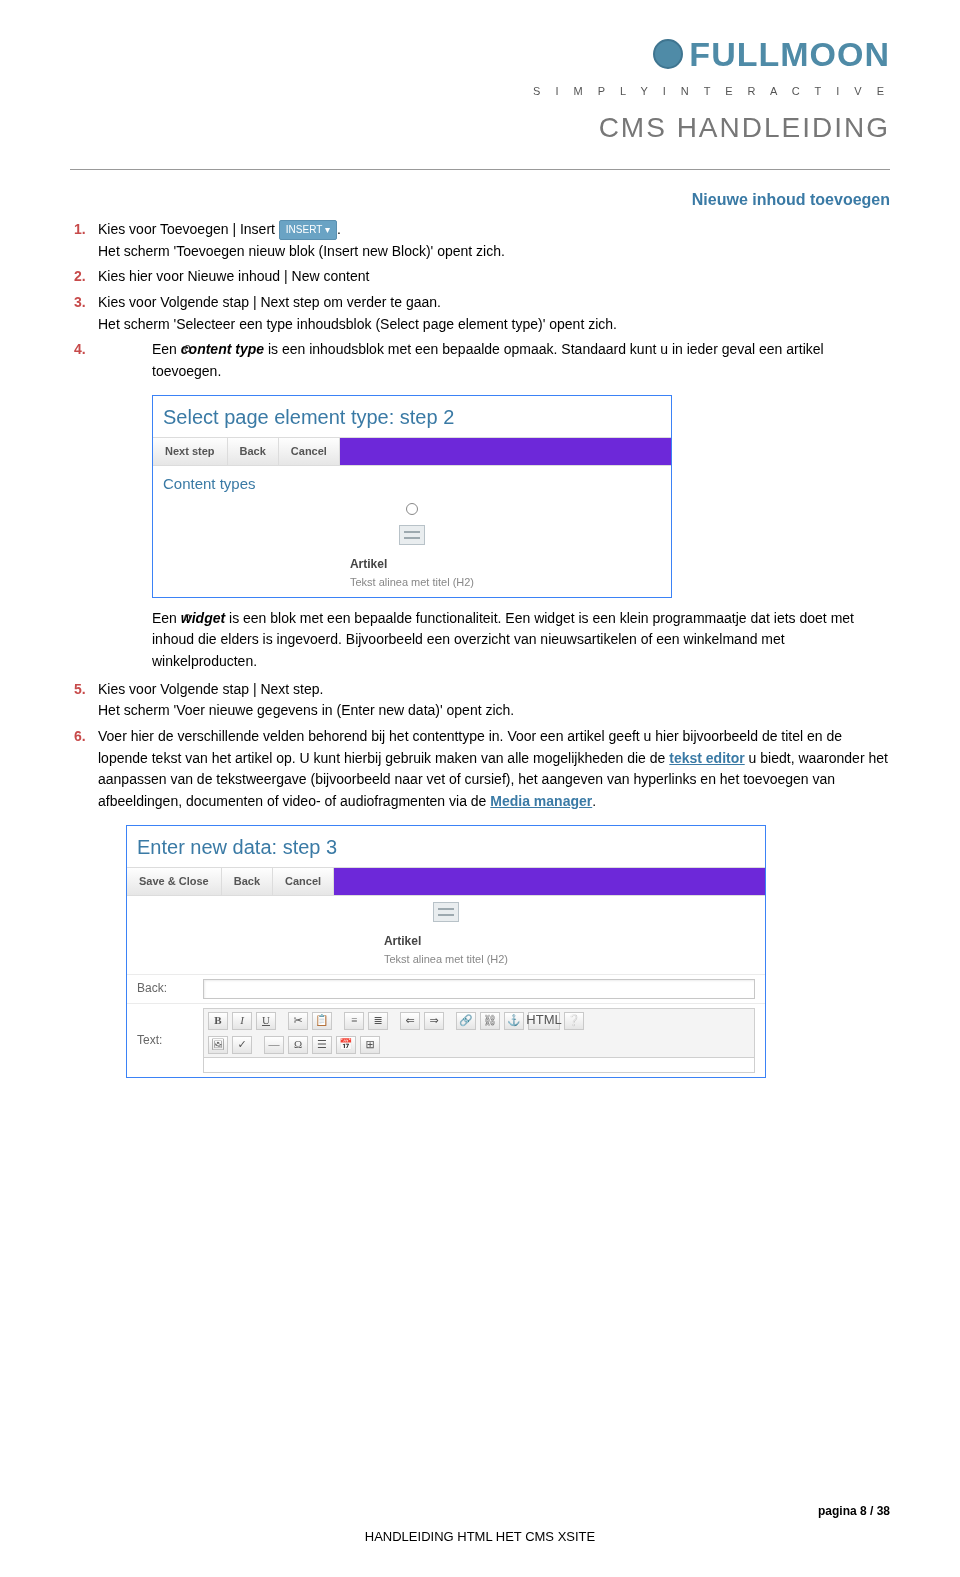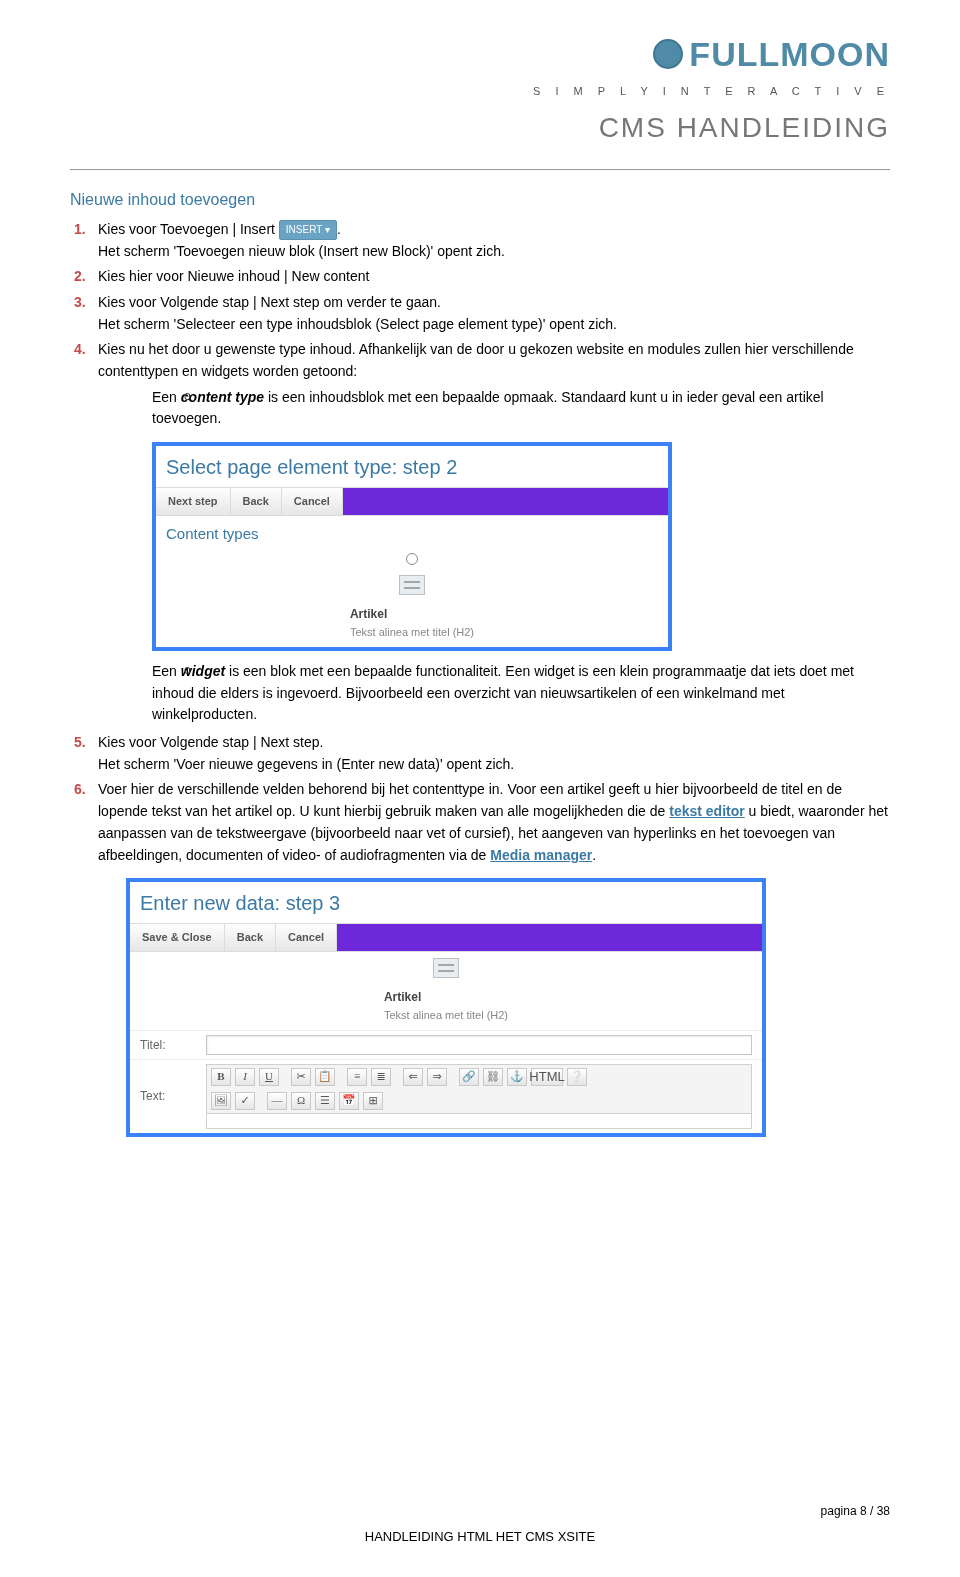--- a/index.html
+++ b/index.html
@@ -51,22 +51,23 @@
     color: #777;
     letter-spacing: 2px;
     border-bottom: 1px solid #999;
     padding-bottom: 20px;
     margin-bottom: 18px;
   }
   
   h3.section {
     color: #3a7aa5;
     font-size: 16px;
-    font-weight: 400;
+    font-weight: 700;
     margin-bottom: 6px;
+    text-align: right;
   }
   ol.steps { list-style: none; padding-left: 0; }
   ol.steps > li { margin-bottom: 4px; padding-left: 28px; position: relative; }
   ol.steps > li > .num {
     position: absolute; left: 4px; top: 0;
     color: #c74a4a; font-weight: bold;
   }
   .insert-badge {
     display: inline-block;
     background: #6aa3c4;
@@ -93,21 +94,21 @@
   .link {
     color: #3a7aa5;
     text-decoration: underline;
     font-weight: bold;
     cursor: pointer;
   }
   .indent-after { padding-left: 28px; }
 
   
   .cms-panel {
-    border: 4px solid #3b82f6;
+    border: 1px solid #3b82f6;
     background: #fff;
     margin: 12px 0 10px 54px;
     width: 520px;
     font-size: 12px;
   }
   .cms-panel.wide { width: 640px; margin-left: 28px; }
   .cms-head {
     padding: 6px 10px 4px 10px;
     font-size: 20px;
     color: #3a7aa5;
@@ -195,21 +196,21 @@
     background: #fff;
   }
 
   
   .footer {
     position: absolute;
     bottom: 30px;
     left: 70px; right: 70px;
     text-align: right;
   }
-  .footer-line { font-size: 12px; font-weight: normal; }
+  .footer-line { font-size: 12px; font-weight: bold; }
   .footer-center {
     text-align: center;
     font-size: 13px;
     margin-top: 6px;
     font-weight: 400;
     color: #000;
   }
 </style>
 </head>
 <body>
@@ -246,21 +247,20 @@
     </li>
 
     <li>
       <span class="num">3.</span>
       <span>Kies voor Volgende stap | Next step om verder te gaan.</span>
       <div>Het scherm 'Selecteer een type inhoudsblok (Select page element type)' opent zich.</div>
     </li>
 
     <li>
       <span class="num">4.</span>
-      <span>Kies nu het door u gewenste type inhoud. Afhankelijk van de door u gekozen website en modules zullen hier verschillende contenttypen en widgets worden getoond:</span>
 
       
       <div class="sub">
         <div class="sub-row">
           <span class="bullet">o</span>
           <span>Een </span><span class="italic-bold">content type</span><span> is een inhoudsblok met een bepaalde opmaak. Standaard kunt u in ieder geval een artikel toevoegen.</span>
         </div>
       </div>
 
       
@@ -310,21 +310,21 @@
           <div class="cms-tab">Cancel</div>
         </div>
         <div class="cms-item">
           <span class="thumb"></span>
           <span class="item-text">
             <div class="t1">Artikel</div>
             <div class="t2">Tekst alinea met titel (H2)</div>
           </span>
         </div>
         <div class="form-row">
-          <label>Titel:</label>
+          <label>Back:</label>
           <div class="text-input"></div>
         </div>
         <div class="form-row" style="align-items:center;">
           <label>Text:</label>
           <div class="editor">
             <div class="toolbar">
               <span class="tb-btn" style="font-weight:bold;">B</span>
               <span class="tb-btn" style="font-style:italic;">I</span>
               <span class="tb-btn" style="text-decoration:underline;">U</span>
               <span class="tb-sep"></span>

